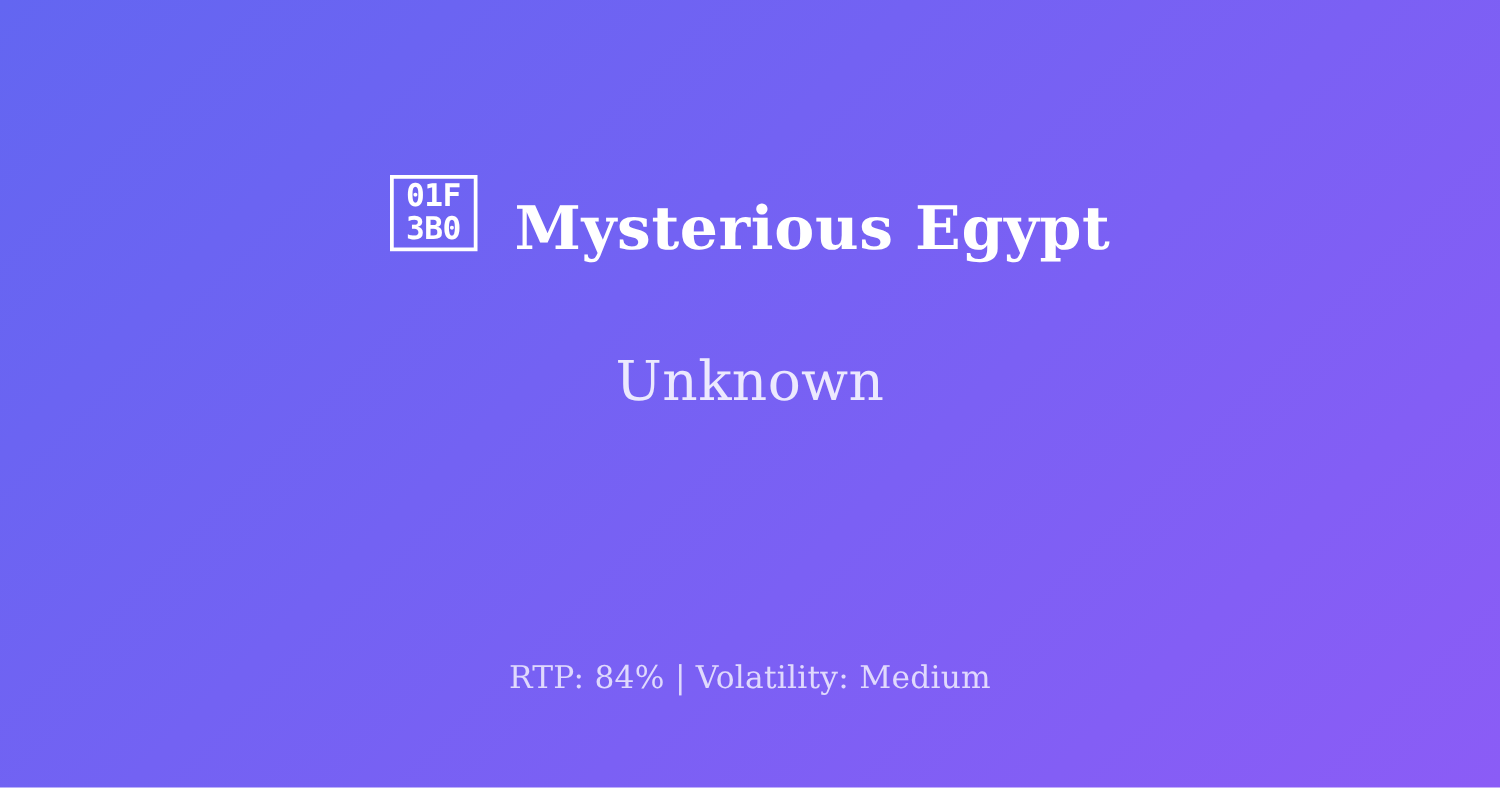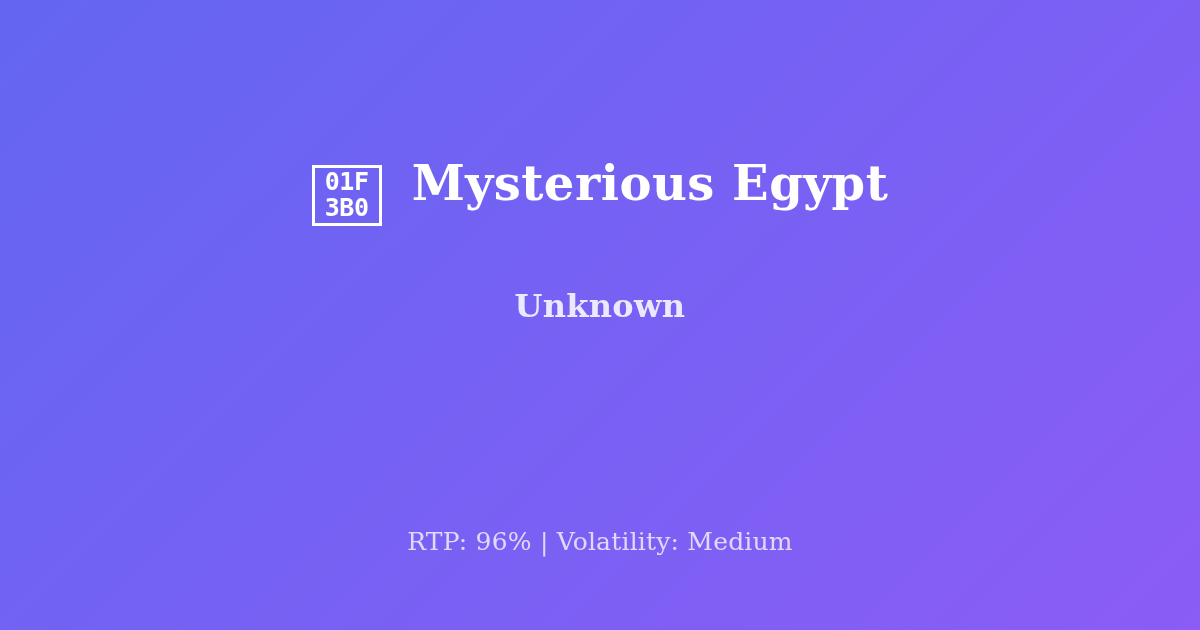--- a/index.html
+++ b/index.html
@@ -36,21 +36,21 @@
     top: 0;
     height: 470px;
     display: flex;
     flex-direction: column;
     align-items: center;
     justify-content: center;
   }
 
   .title-row {
     display: flex;
-    align-items: flex-end;
+    align-items: flex-start;
     justify-content: center;
     gap: 30px;
     white-space: nowrap;
   }
 
   
   .tofu-glyph {
     box-sizing: border-box;
     width: 70px;
     height: 61px;
@@ -77,23 +77,23 @@
     font-size: 48px;
     line-height: 86px;
     font-weight: 700;
     color: #ffffff;
     letter-spacing: 0.5px;
     margin: 0;
   }
 
   .card-subtitle {
     font-family: "DejaVu Serif", "Liberation Serif", serif;
-    font-size: 32px;
+    font-size: 44px;
     line-height: 48px;
-    font-weight: 700;
+    font-weight: 400;
     color: rgba(255, 255, 255, 0.86);
     margin: 0;
     margin-top: 56px;
     letter-spacing: 0.3px;
   }
 
   
   .card-footer {
     position: absolute;
     left: 0;
@@ -127,16 +127,16 @@
 
       <h1 class="card-title">Mysterious Egypt</h1>
 
     </div>
 
     <div class="card-subtitle">Unknown</div>
 
   </div>
 
   <div class="card-footer">
-    <span class="footer-text">RTP: 96% | Volatility: Medium</span>
+    <span class="footer-text">RTP: 84% | Volatility: Medium</span>
   </div>
 
 </div>
 
 </body></html>

